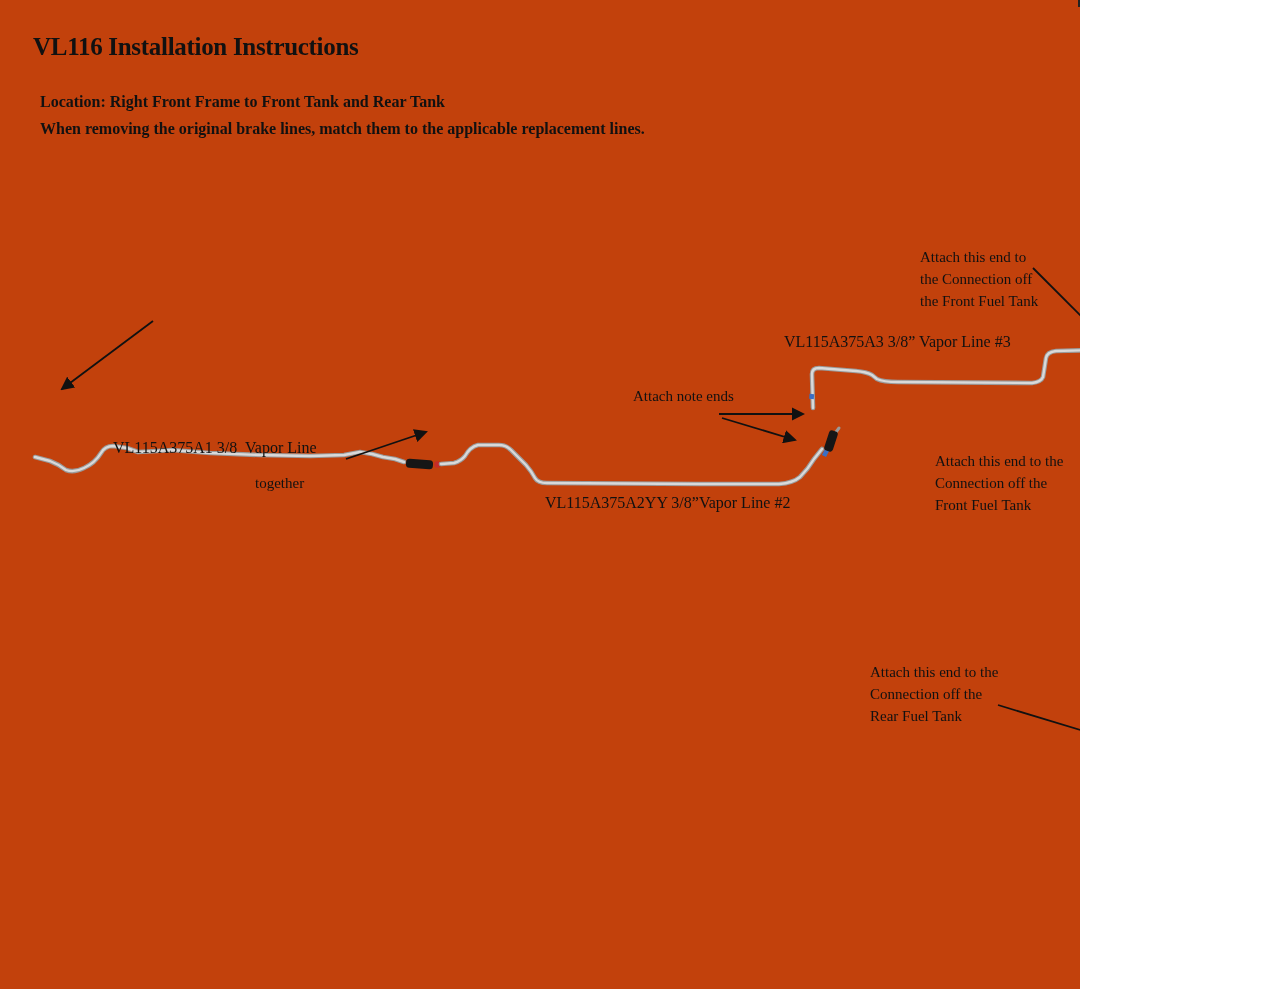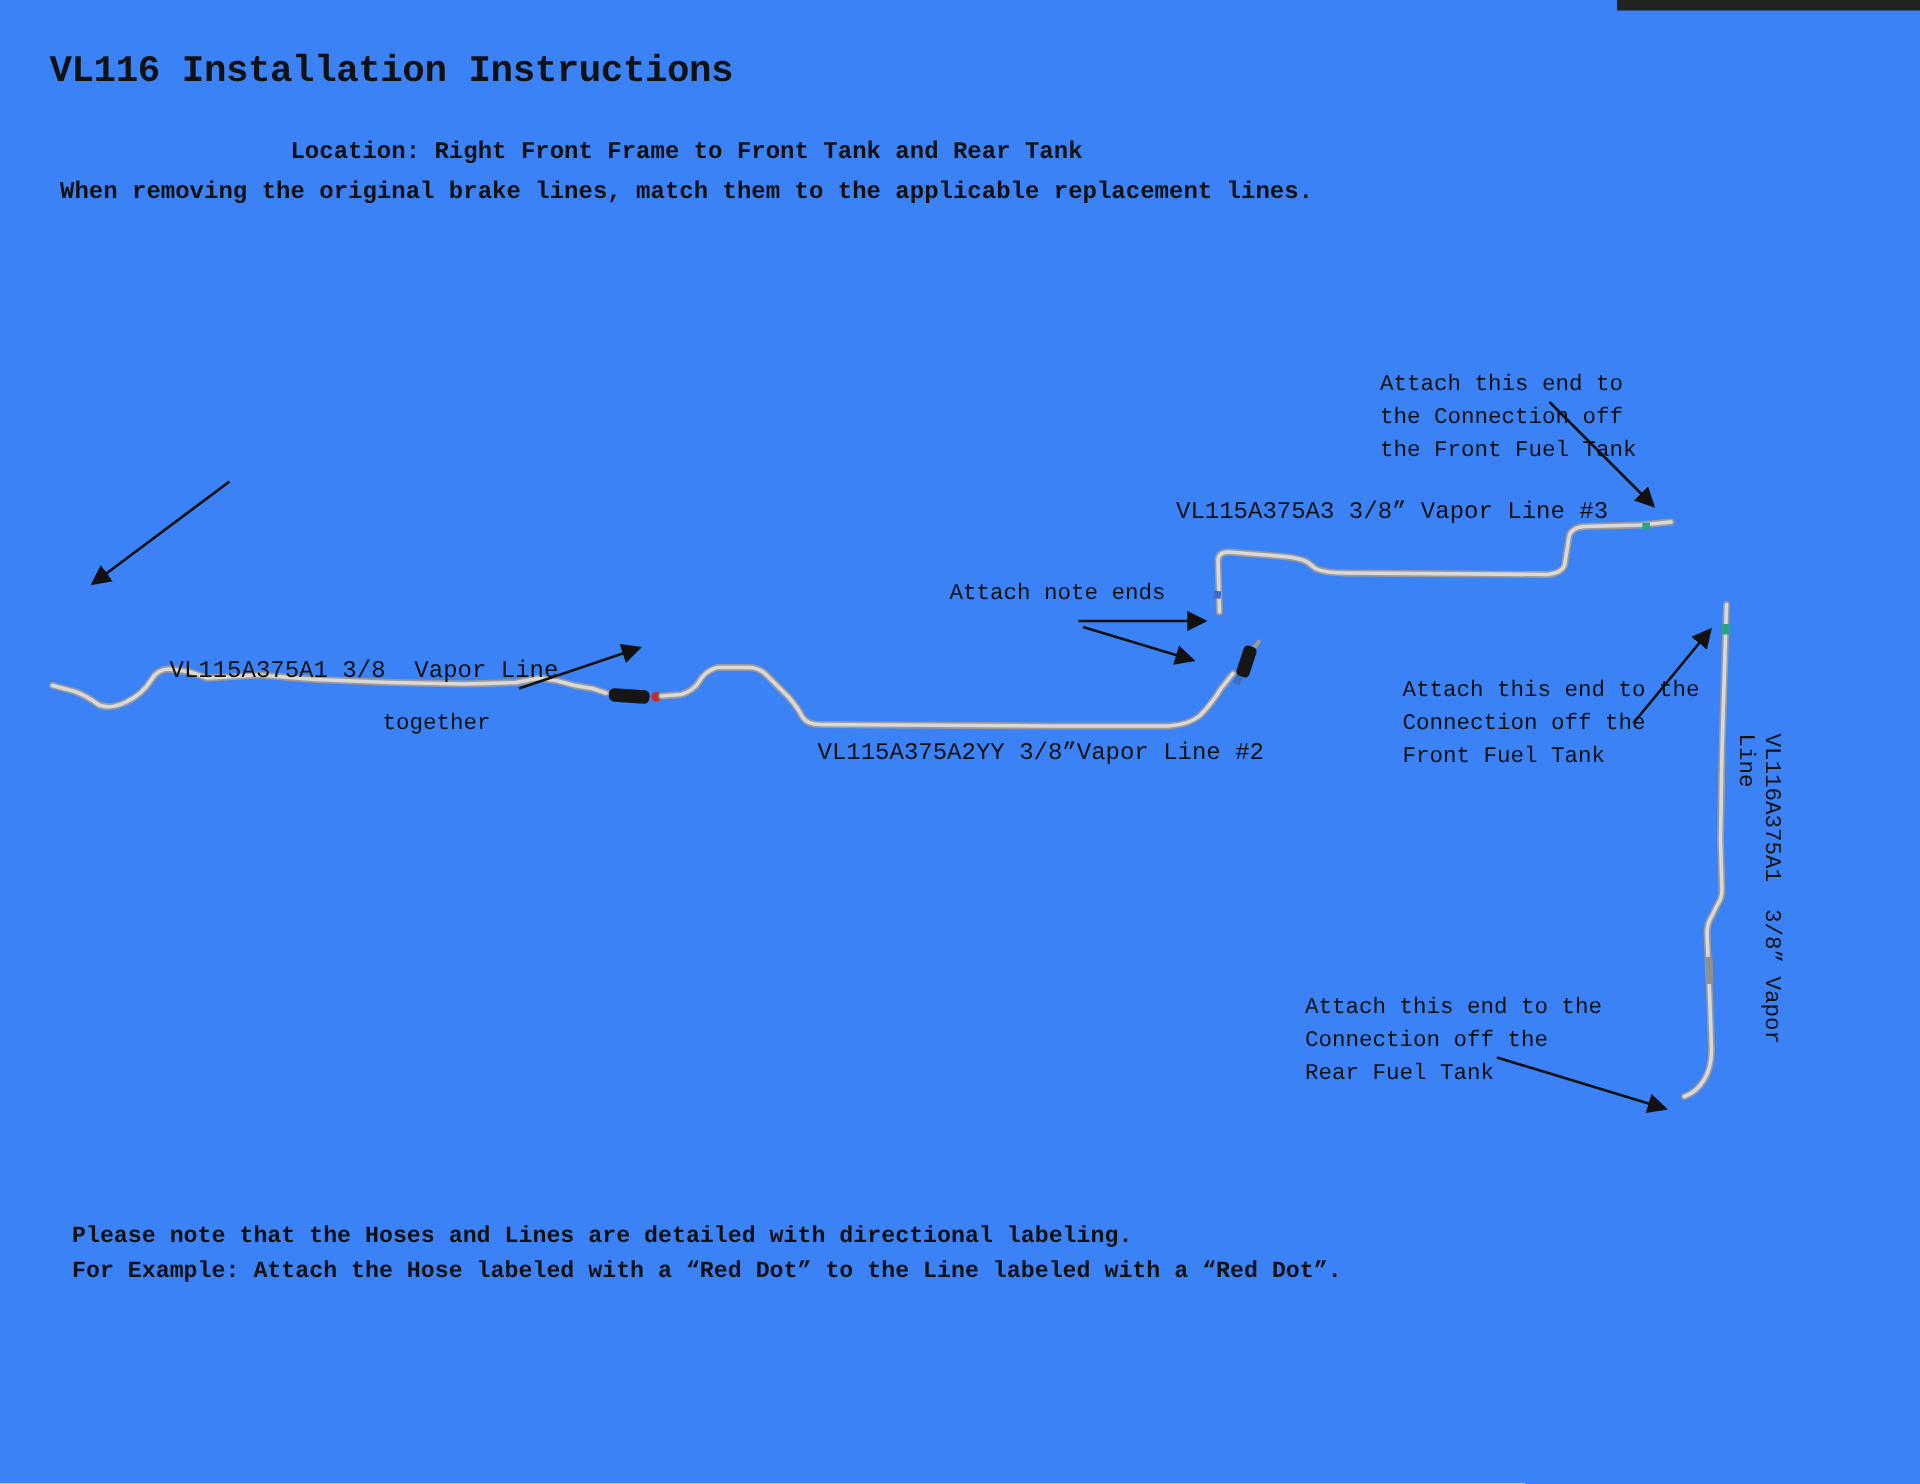--- a/index.html
+++ b/index.html
@@ -1,31 +1,31 @@
 <!DOCTYPE html>
 <html style="--ink: #111111; --topbar: #222222; --tube-edge: #9a9a9a; --tube-core: #d9d9d9; --fitting-black: #161616; --red-dot: #c62b28; --blue-band: #3a6fc4; --teal-band: #2ba37d; --sleeve-gray: #8f8f8f;"><head>
 <meta charset="utf-8">
 <style>
   html,body { margin:0; padding:0; background:#fff; }
   .page {
-    position:relative; width:1280px; height:989px; background:#3b82f6;
-    font-family:Liberation Mono, monospace; color:var(--ink,#111);
+    position:relative; width:1080px; height:989px; background:#c2410c;
+    font-family:Liberation Serif, serif; color:var(--ink,#111);
     overflow:hidden;
   }
   .top-edge-bar {
     position:absolute; left:1078px; top:0; width:202px; height:7px;
     background:var(--topbar,#222);
   }
   .title {
     position:absolute; left:33px; top:33px;
     font-size:25px; font-weight:bold; letter-spacing:-0.3px; white-space:pre;
   }
   .subtitle {
     position:absolute; left:40px; top:88px;
-    font-size:16px; font-weight:bold; line-height:27px; white-space:pre-line;text-align:center;
+    font-size:16px; font-weight:bold; line-height:27px; white-space:pre-line;
   }
   .note {
     position:absolute; left:48px; top:813px;
     font-size:15.5px; font-weight:bold; line-height:23px; white-space:pre-line;
   }
   .lbl {
     position:absolute; font-size:15px; line-height:22px; white-space:pre-wrap;
   }
   .plbl {
     position:absolute; font-size:16px; line-height:19px; white-space:pre-wrap;
@@ -110,16 +110,14 @@
 Front Fuel Tank</div>
   <div class="lbl" style="left:870px; top:661px;">Attach this end to the
 Connection off the
 Rear Fuel Tank</div>
 
   <div class="plbl" style="left:113px; top:438px;">VL115A375A1 3/8  Vapor Line</div>
   <div class="plbl" style="left:497px; top:493px;margin-left:48px;">VL115A375A2YY 3/8”Vapor Line #2</div>
   <div class="plbl" style="left:784px; top:332px;">VL115A375A3 3/8” Vapor Line #3</div>
   <div class="vlbl">VL116A375A1  3/8” Vapor Line</div>
 
-  <div class="note">Please note that the Hoses and Lines are detailed with directional labeling.
-For Example: Attach the Hose labeled with a “Red Dot” to the Line labeled with a “Red Dot”.</div>
 
 </div>
 
 </body></html>

